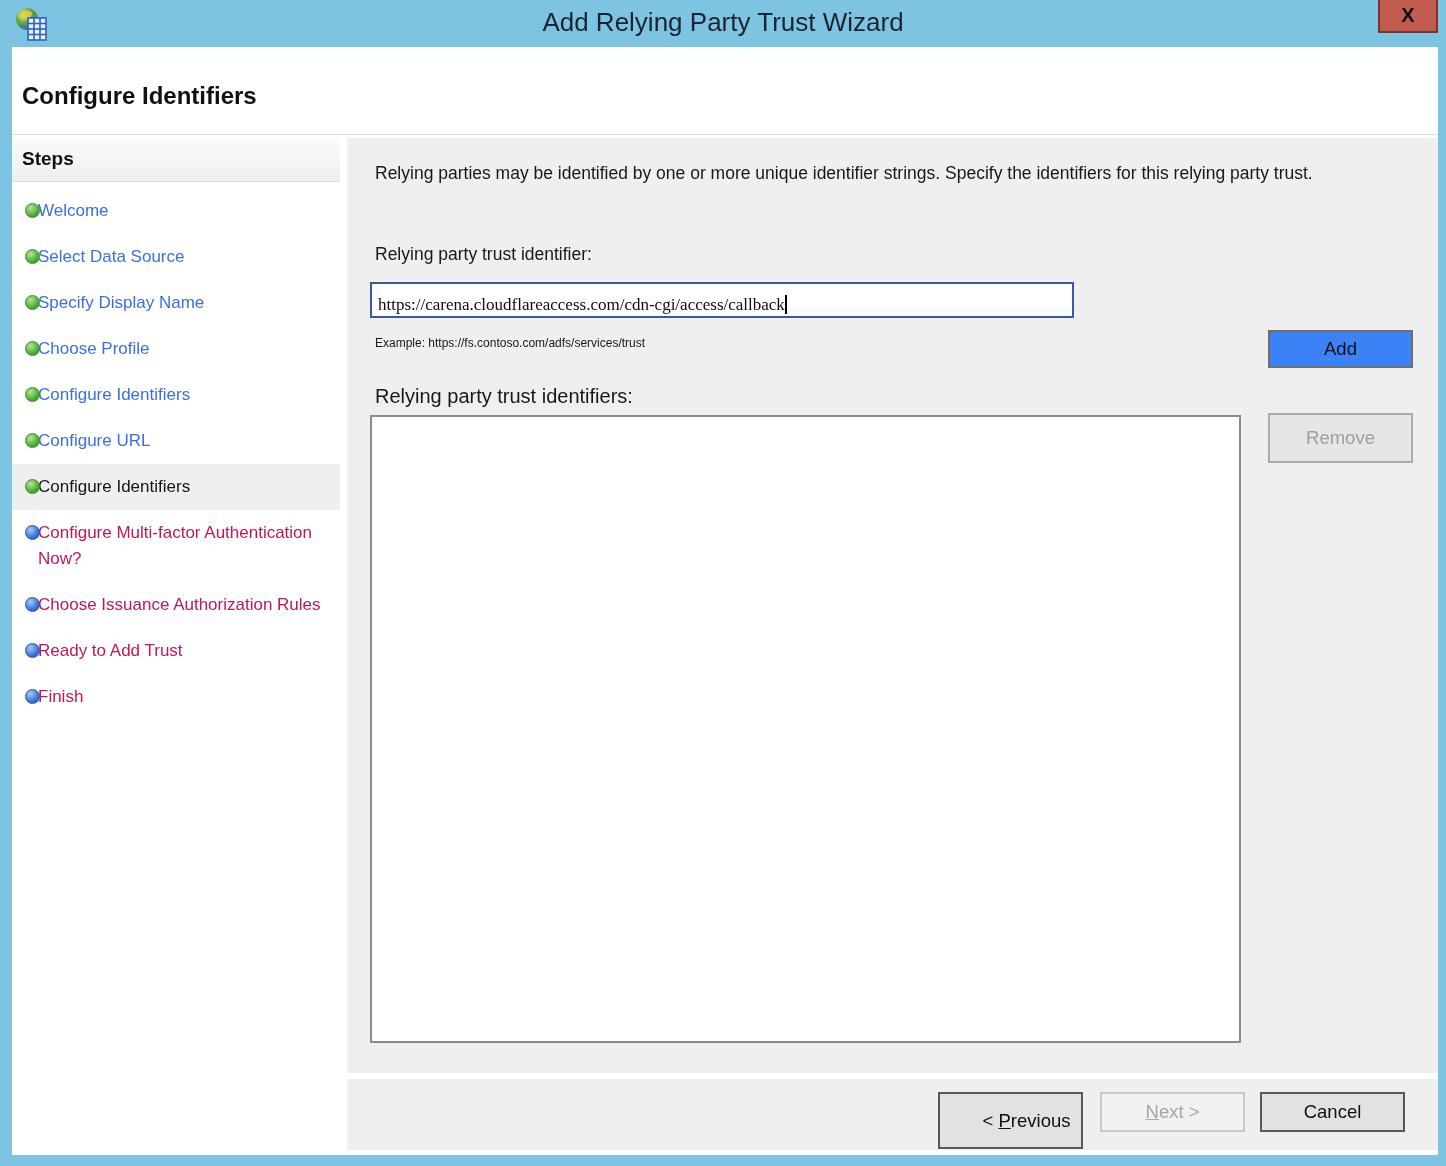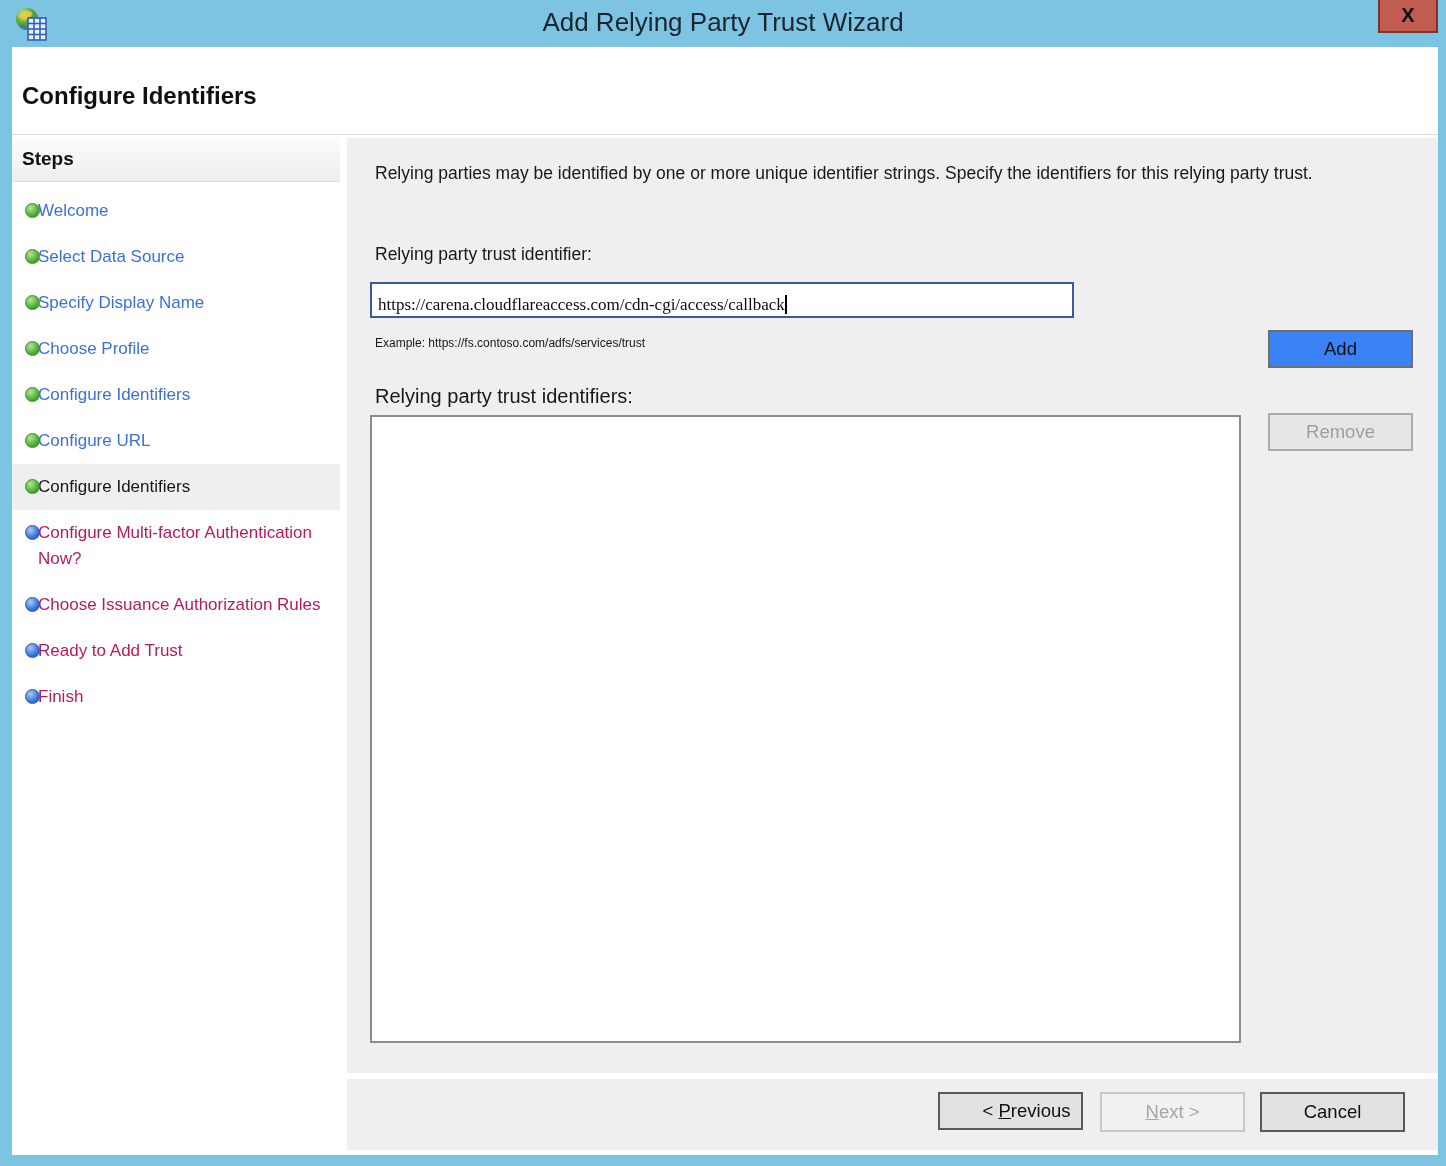--- a/index.html
+++ b/index.html
@@ -53,25 +53,25 @@
   .identifiers-label { position:absolute; left:28px; top:247px; font-size:20px; color:#15181d; }
   .listbox { position:absolute; left:23px; top:277px; width:871px; height:628px;
              background:#fff; border:2px solid #8C8C8C; }
 
   
   .btn { position:absolute; display:flex; align-items:center; justify-content:center;
          font-size:18.5px; cursor:default; }
   .btn-enabled { background:#E2E2E2; border:2px solid #585858; color:#101010; }
   .btn-disabled { background:#F1F1F1; border:2px solid #C9C9C9; color:#A6A6A6; }
   .add-btn { left:921px; top:145px; width:145px; height:38px; background:#3b82f6; border:2px solid #6E6E6E; color:#101010;margin-top:47px; }
-  .remove-btn { left:921px; top:275px; width:145px; height:38px; background:#E6E6E6; border:2px solid #ABABAB; color:#9E9E9E; }
+  .remove-btn { left:921px; top:275px; width:145px; height:50px; background:#E6E6E6; border:2px solid #ABABAB; color:#9E9E9E; }
 
   
   .footer { position:absolute; left:335px; top:1032px; width:1091px; height:71px; background:#F0EFEF; }
-  .prev-btn { left:591px; top:13px; width:145px; height:38px;padding-left:32px; }
+  .prev-btn { left:591px; top:13px; width:145px; height:57px;padding-left:32px; }
   .next-btn { left:753px; top:13px; width:145px; height:40px; }
   .cancel-btn { left:913px; top:13px; width:145px; height:40px; }
   .accel { text-decoration:underline; }
 </style>
 </head>
 <body>
 
 <div class="frame">
 
   <div class="titlebar">

